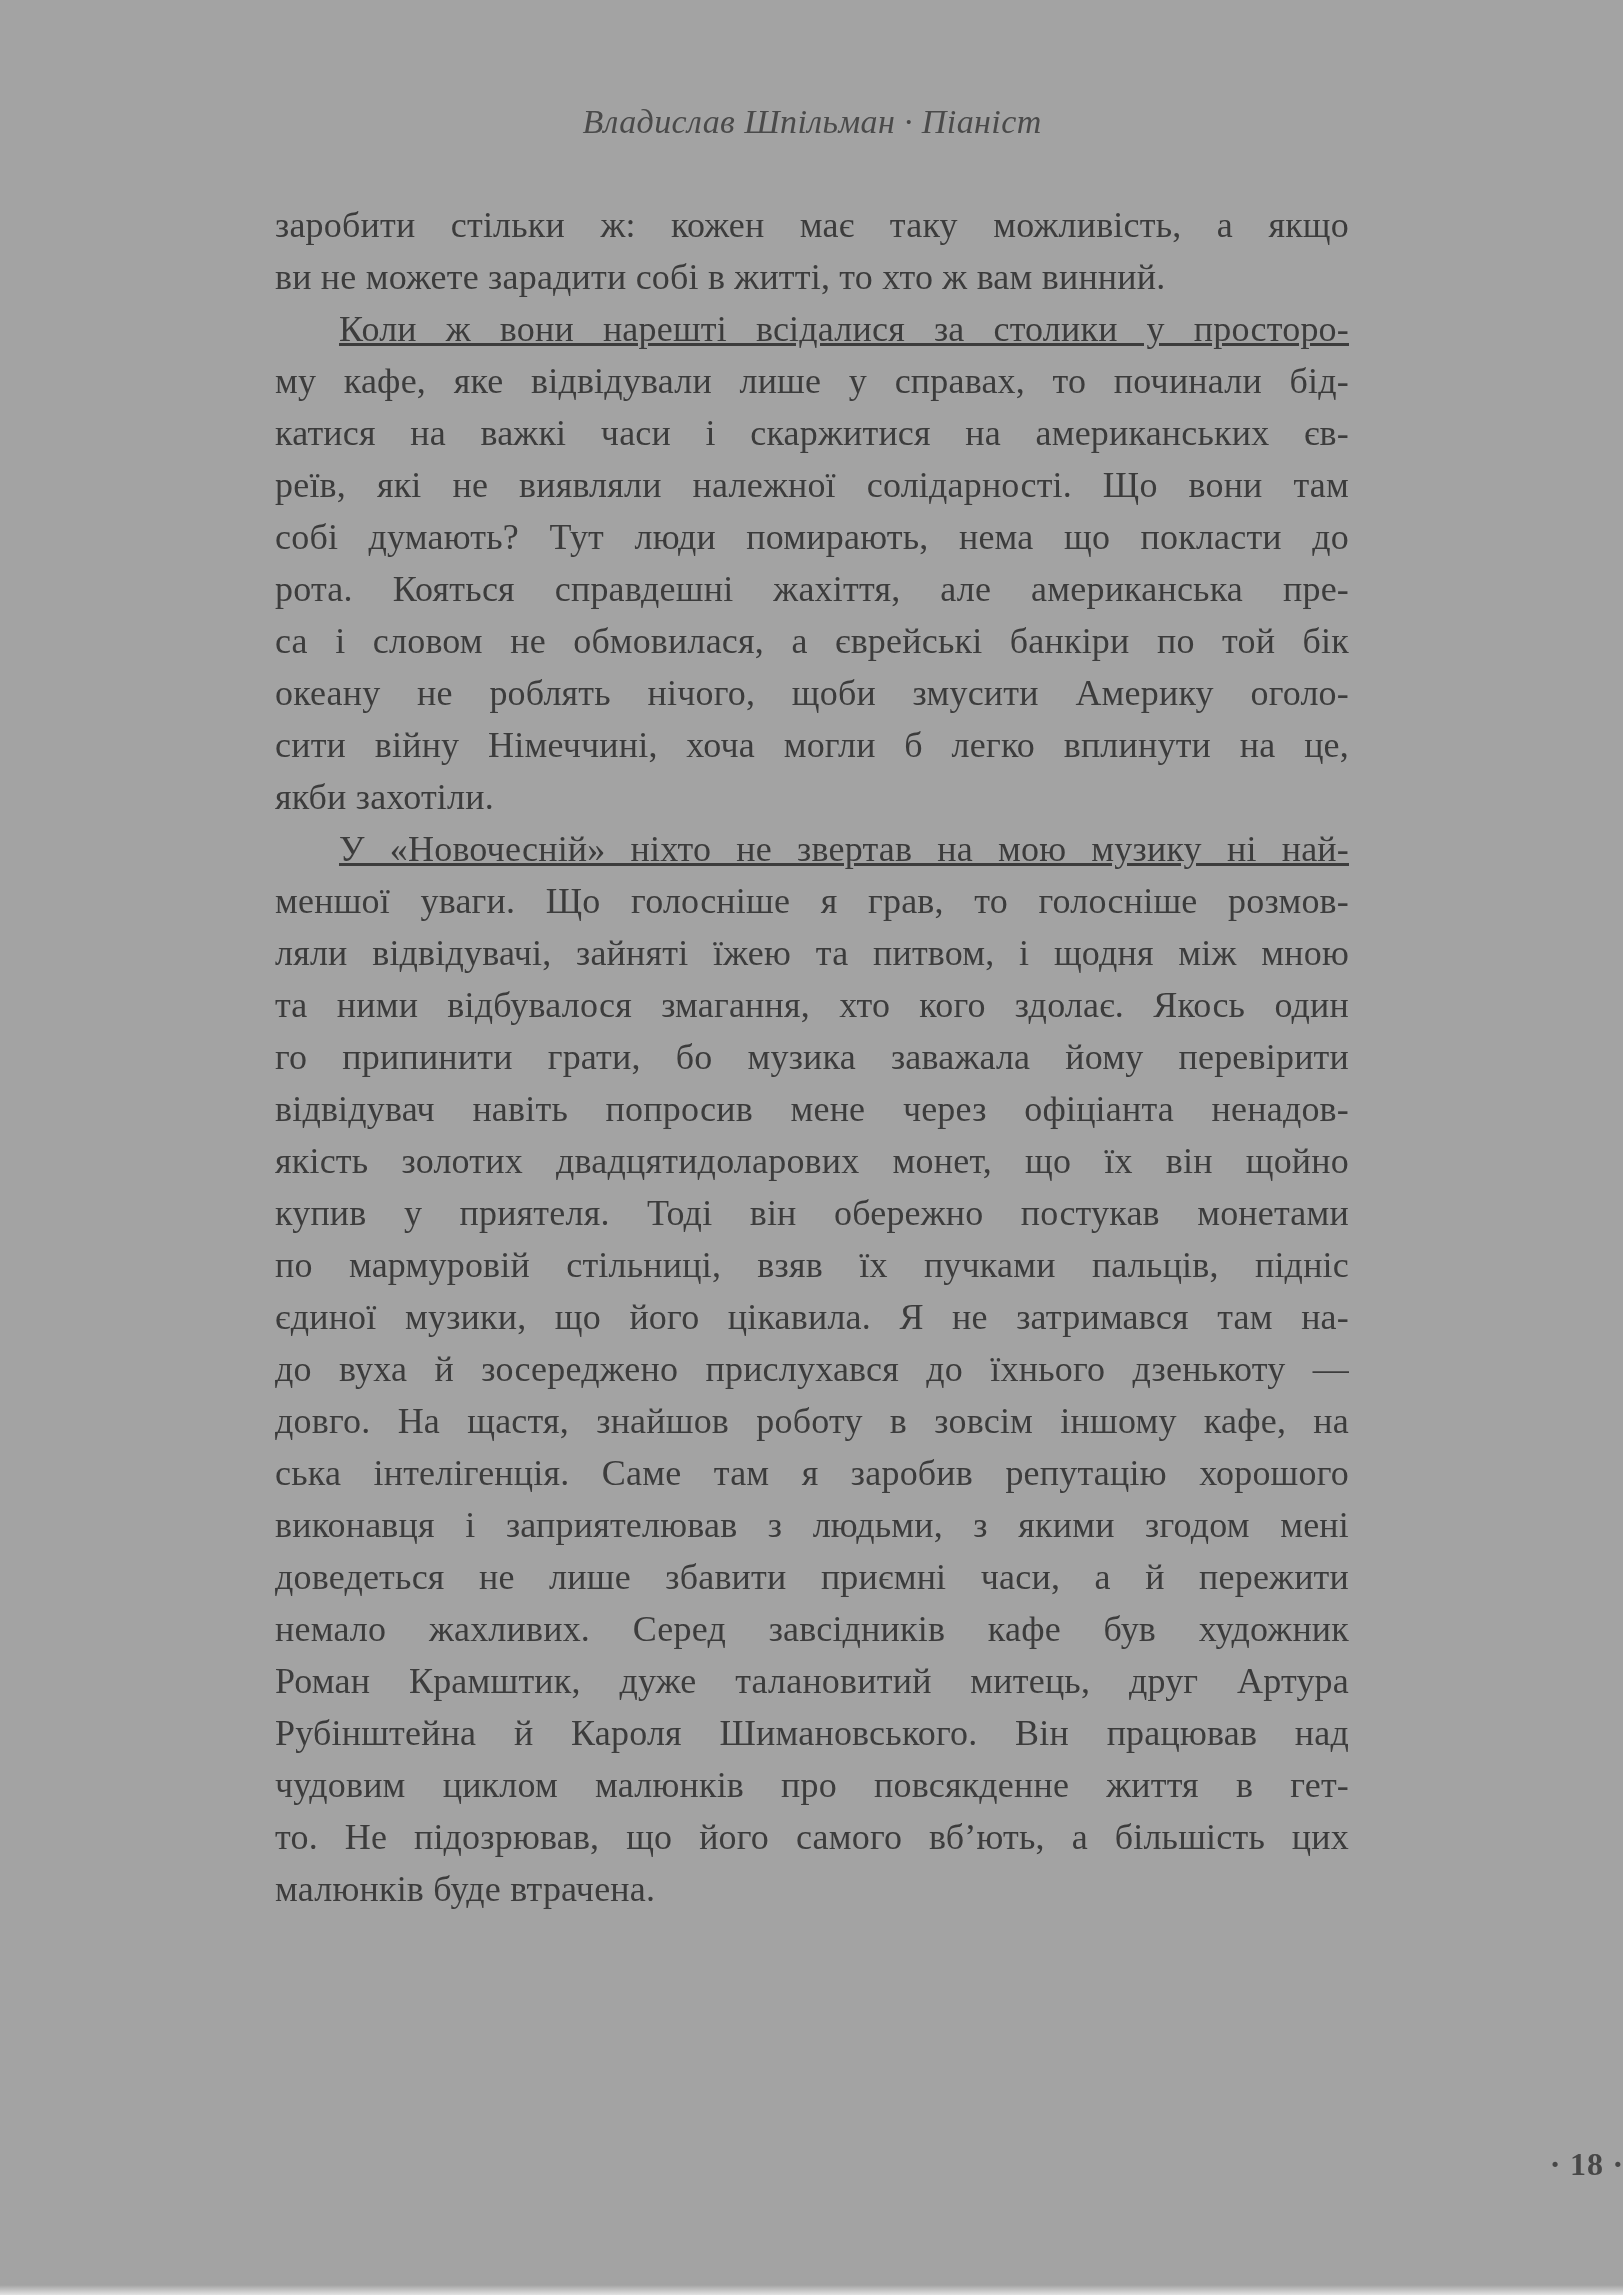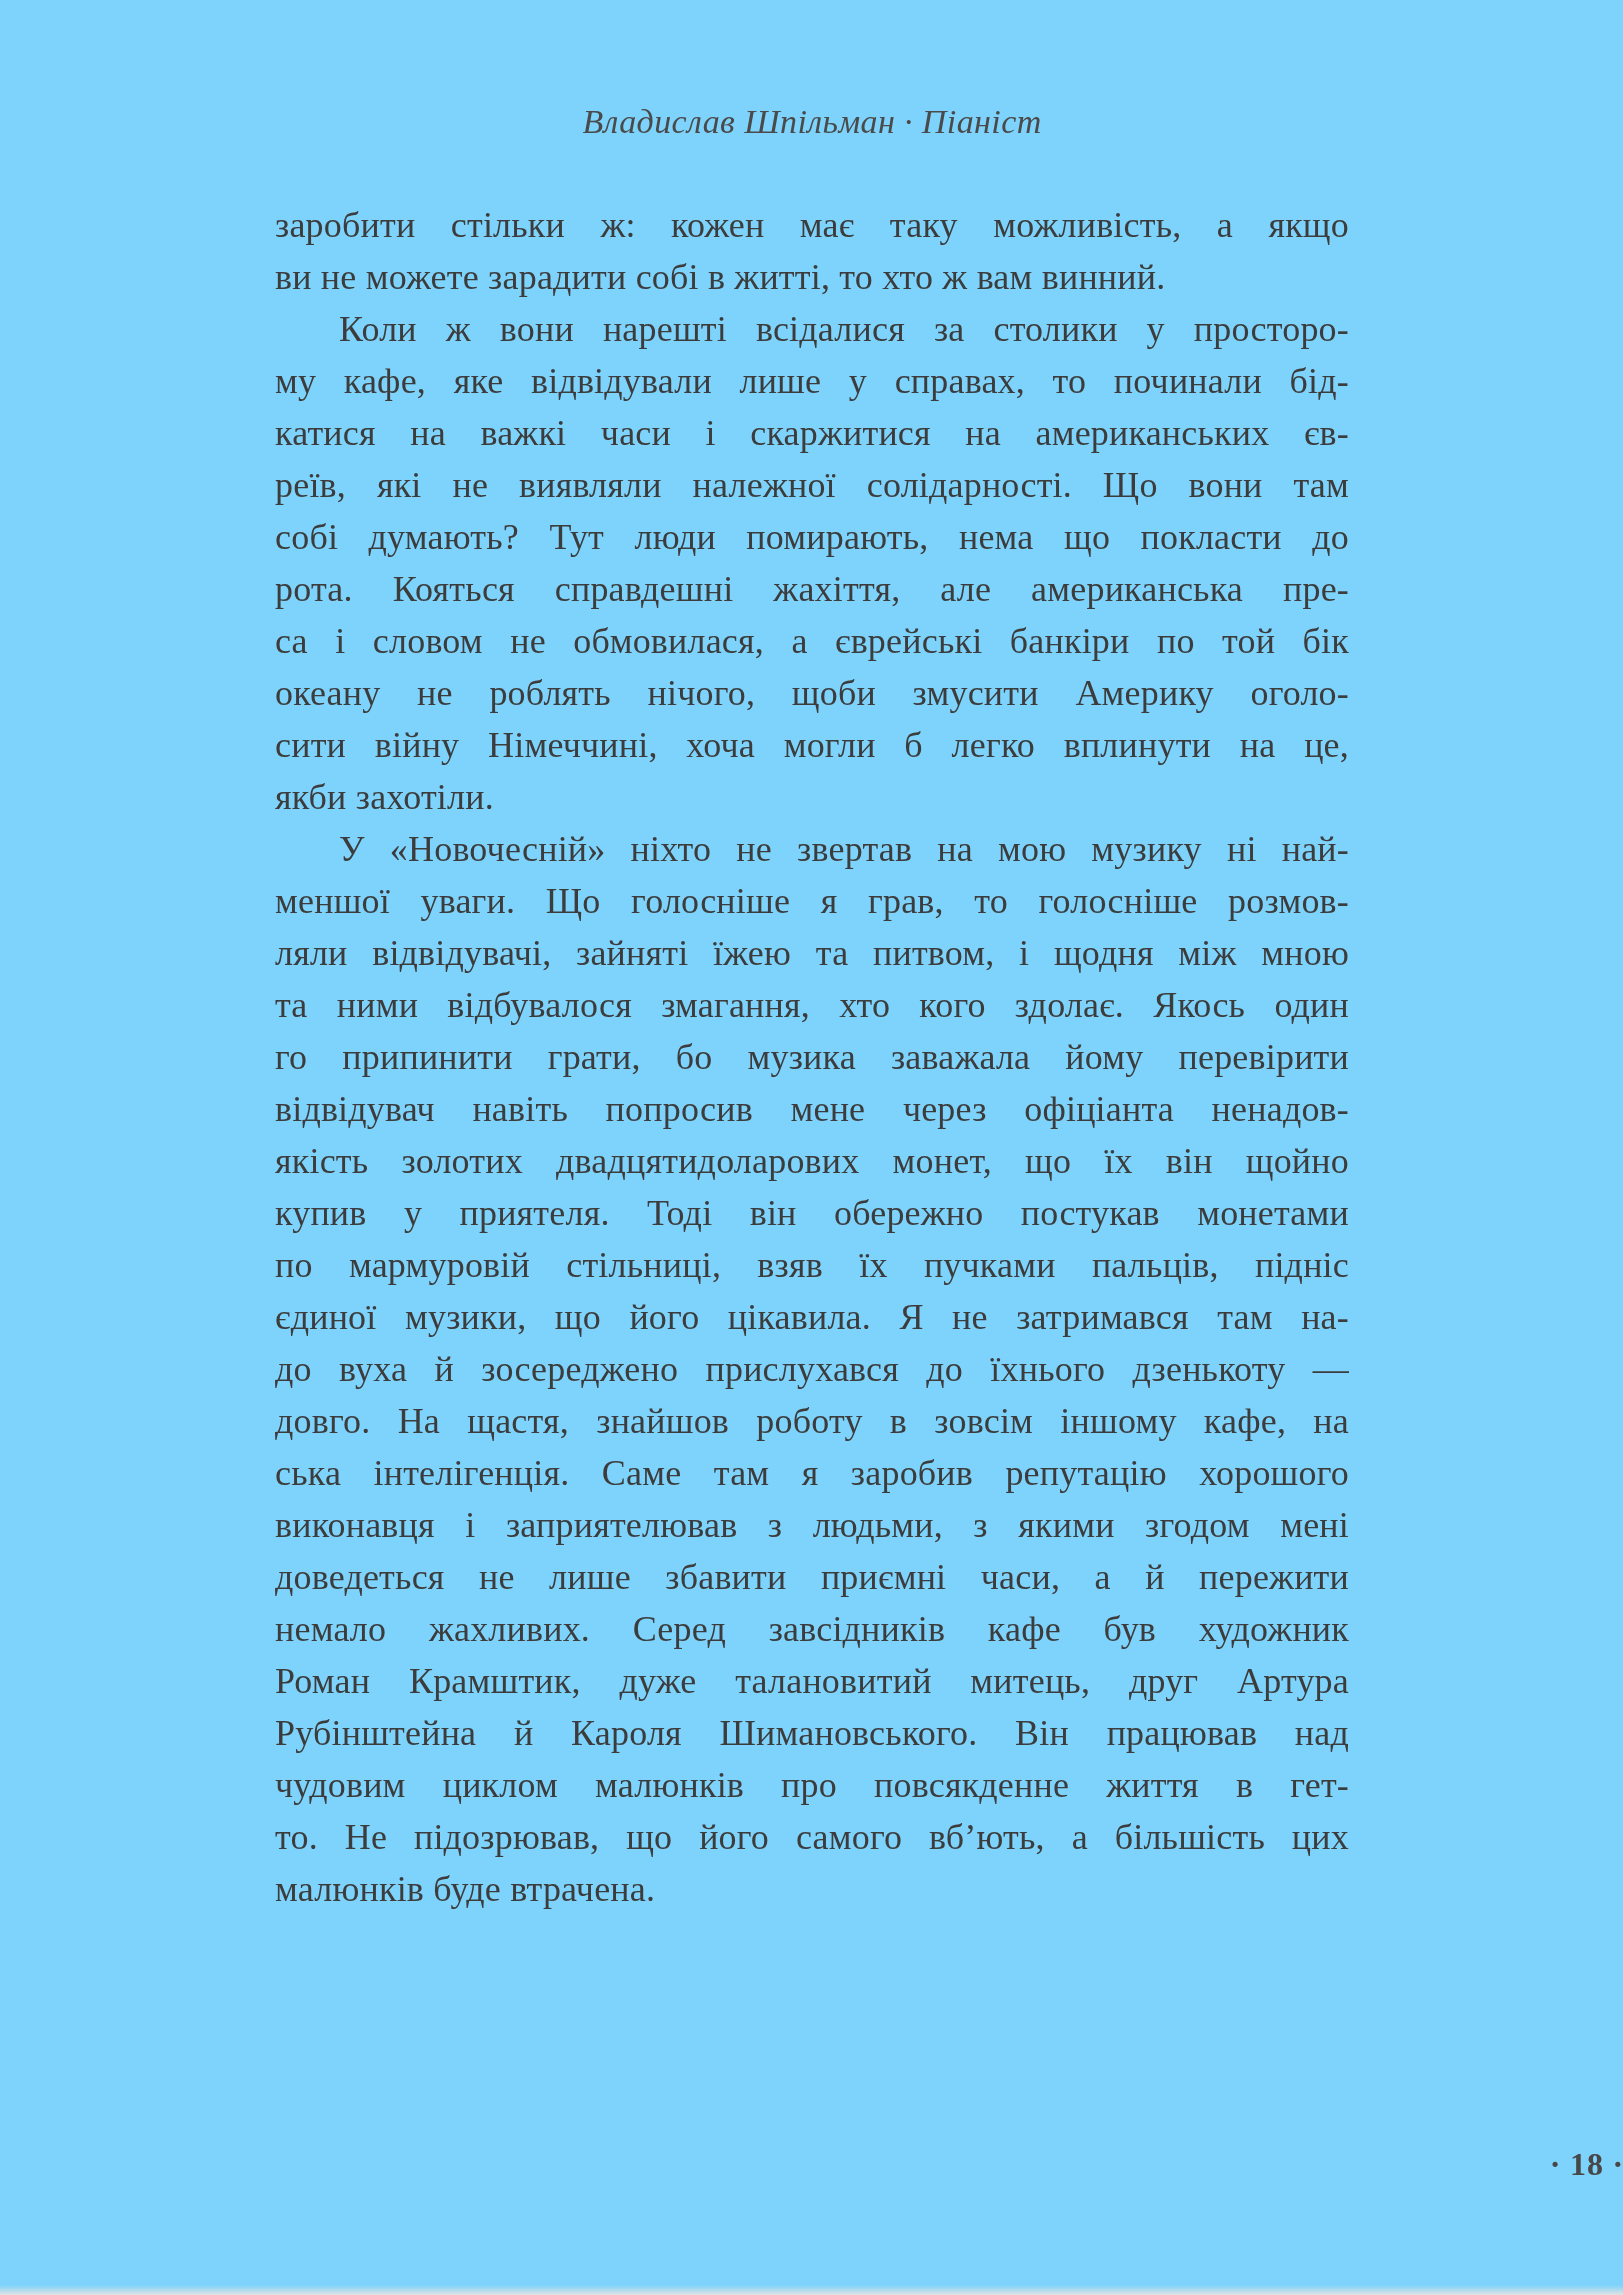--- a/index.html
+++ b/index.html
@@ -4,21 +4,21 @@
 <style>
   html, body {
     margin: 0;
     padding: 0;
     background: #ffffff;
   }
   .page {
     position: relative;
     width: 1624px;
     height: 2295px;
-    background: #7dd3fc;
+    background: #a3a3a3;
     font-family: "Liberation Serif", "DejaVu Serif", serif;
     color: #3c3c3c;
     overflow: hidden;
   }
   .running-header {
     position: absolute;
     top: 101px;
     left: 0;
     width: 100%;
     text-align: center;
@@ -44,20 +44,21 @@
     text-align: justify;
     text-align-last: justify;
     color: #3c3c3c;
     letter-spacing: 0.2px;
   }
   .line.last {
     text-align-last: left;
   }
   .line.first-indent {
     text-indent: 64px;
+    text-decoration: underline;
   }
   .page-number {
     position: absolute;
     top: 2143px;
     left: 0;
     width: 100%;
     text-align: right;
     font-size: 32px;
     line-height: 42px;
     color: #474747;

